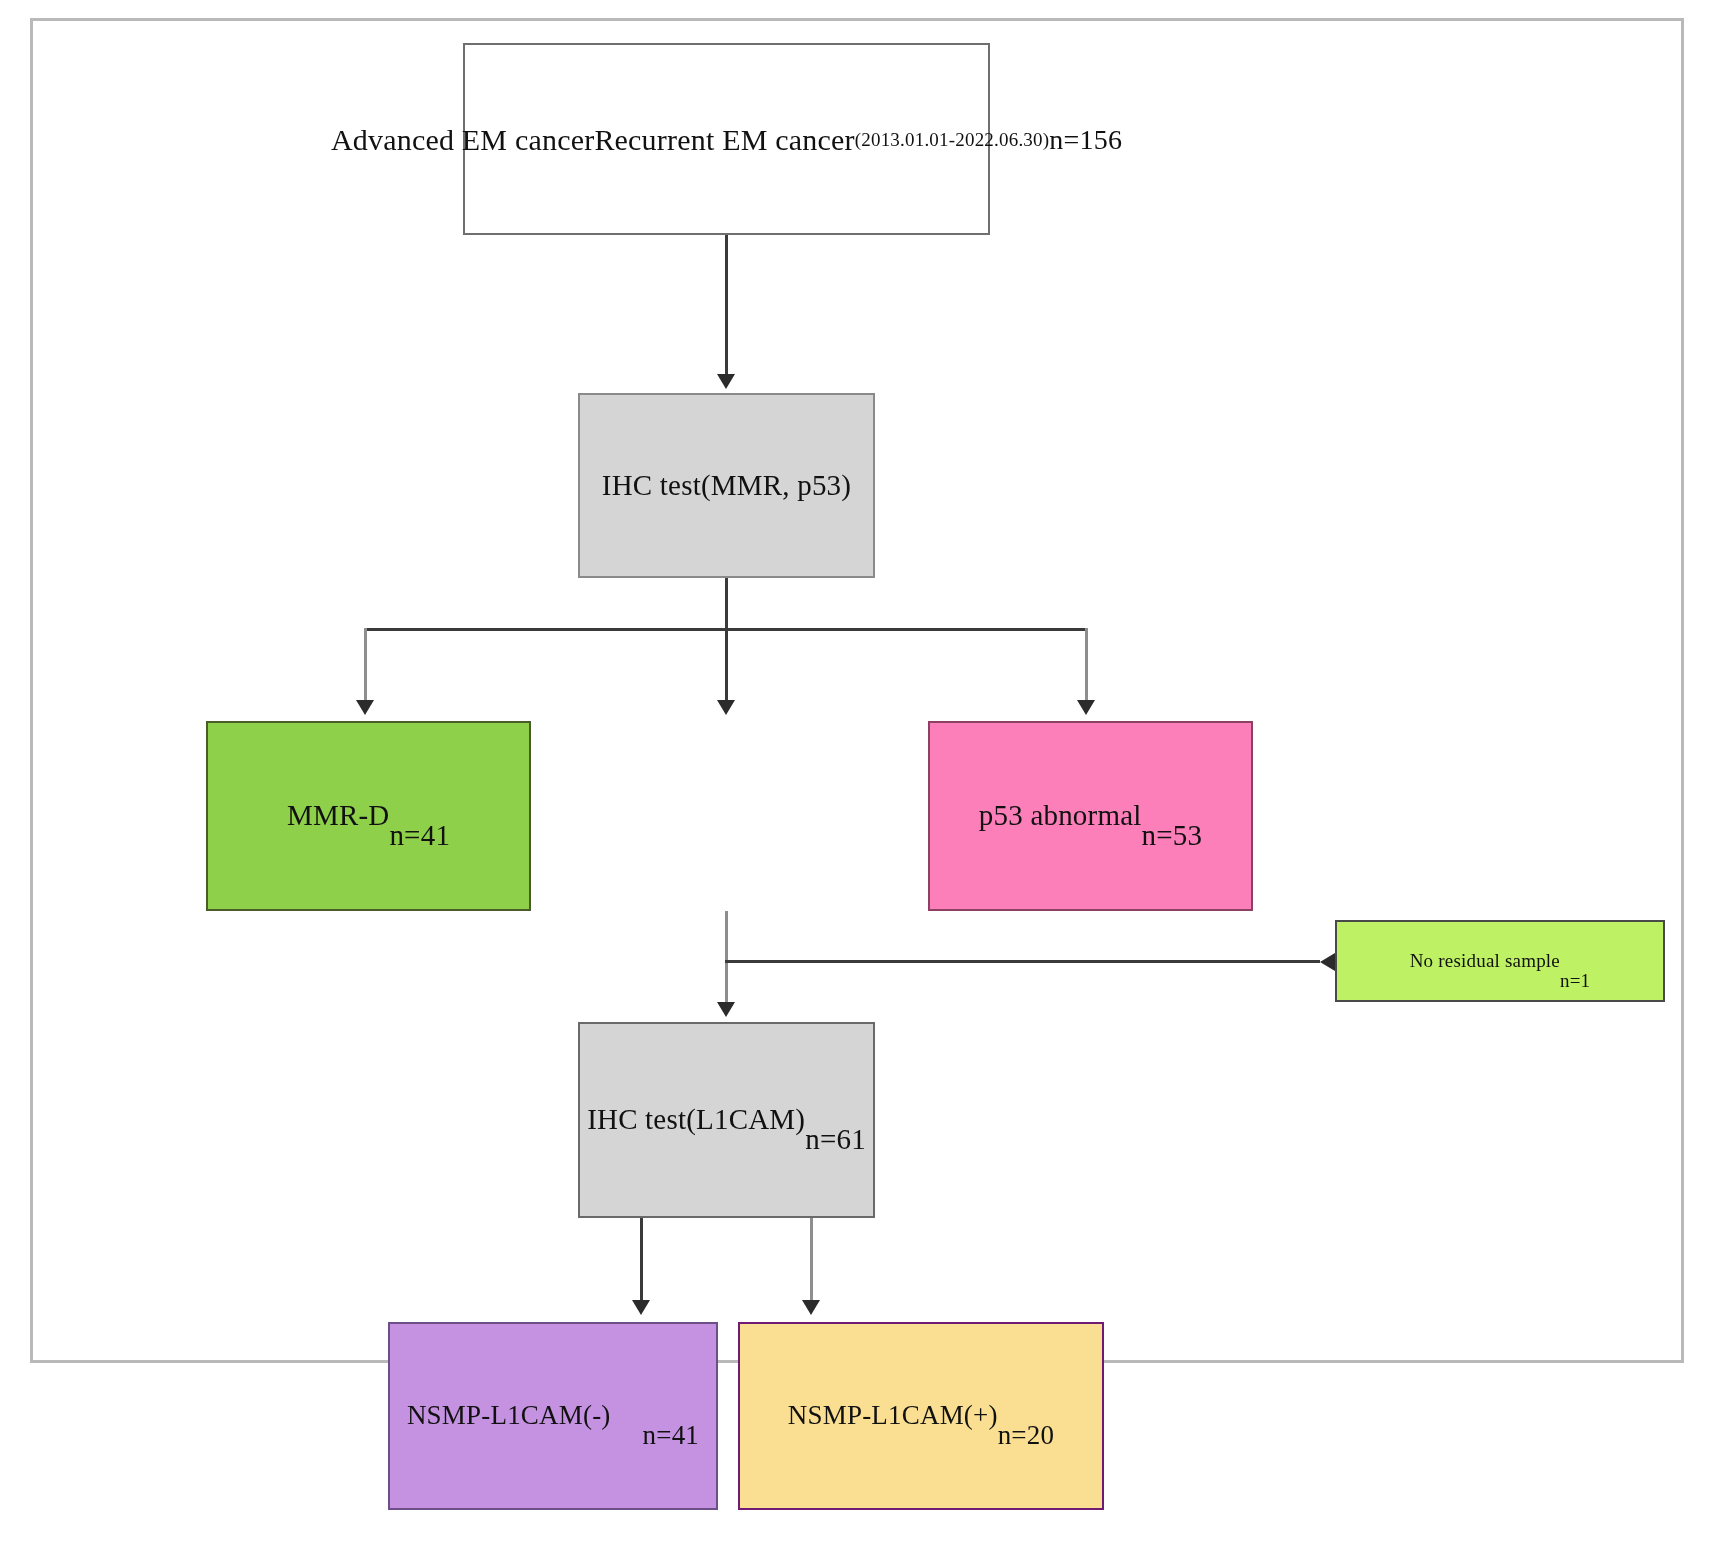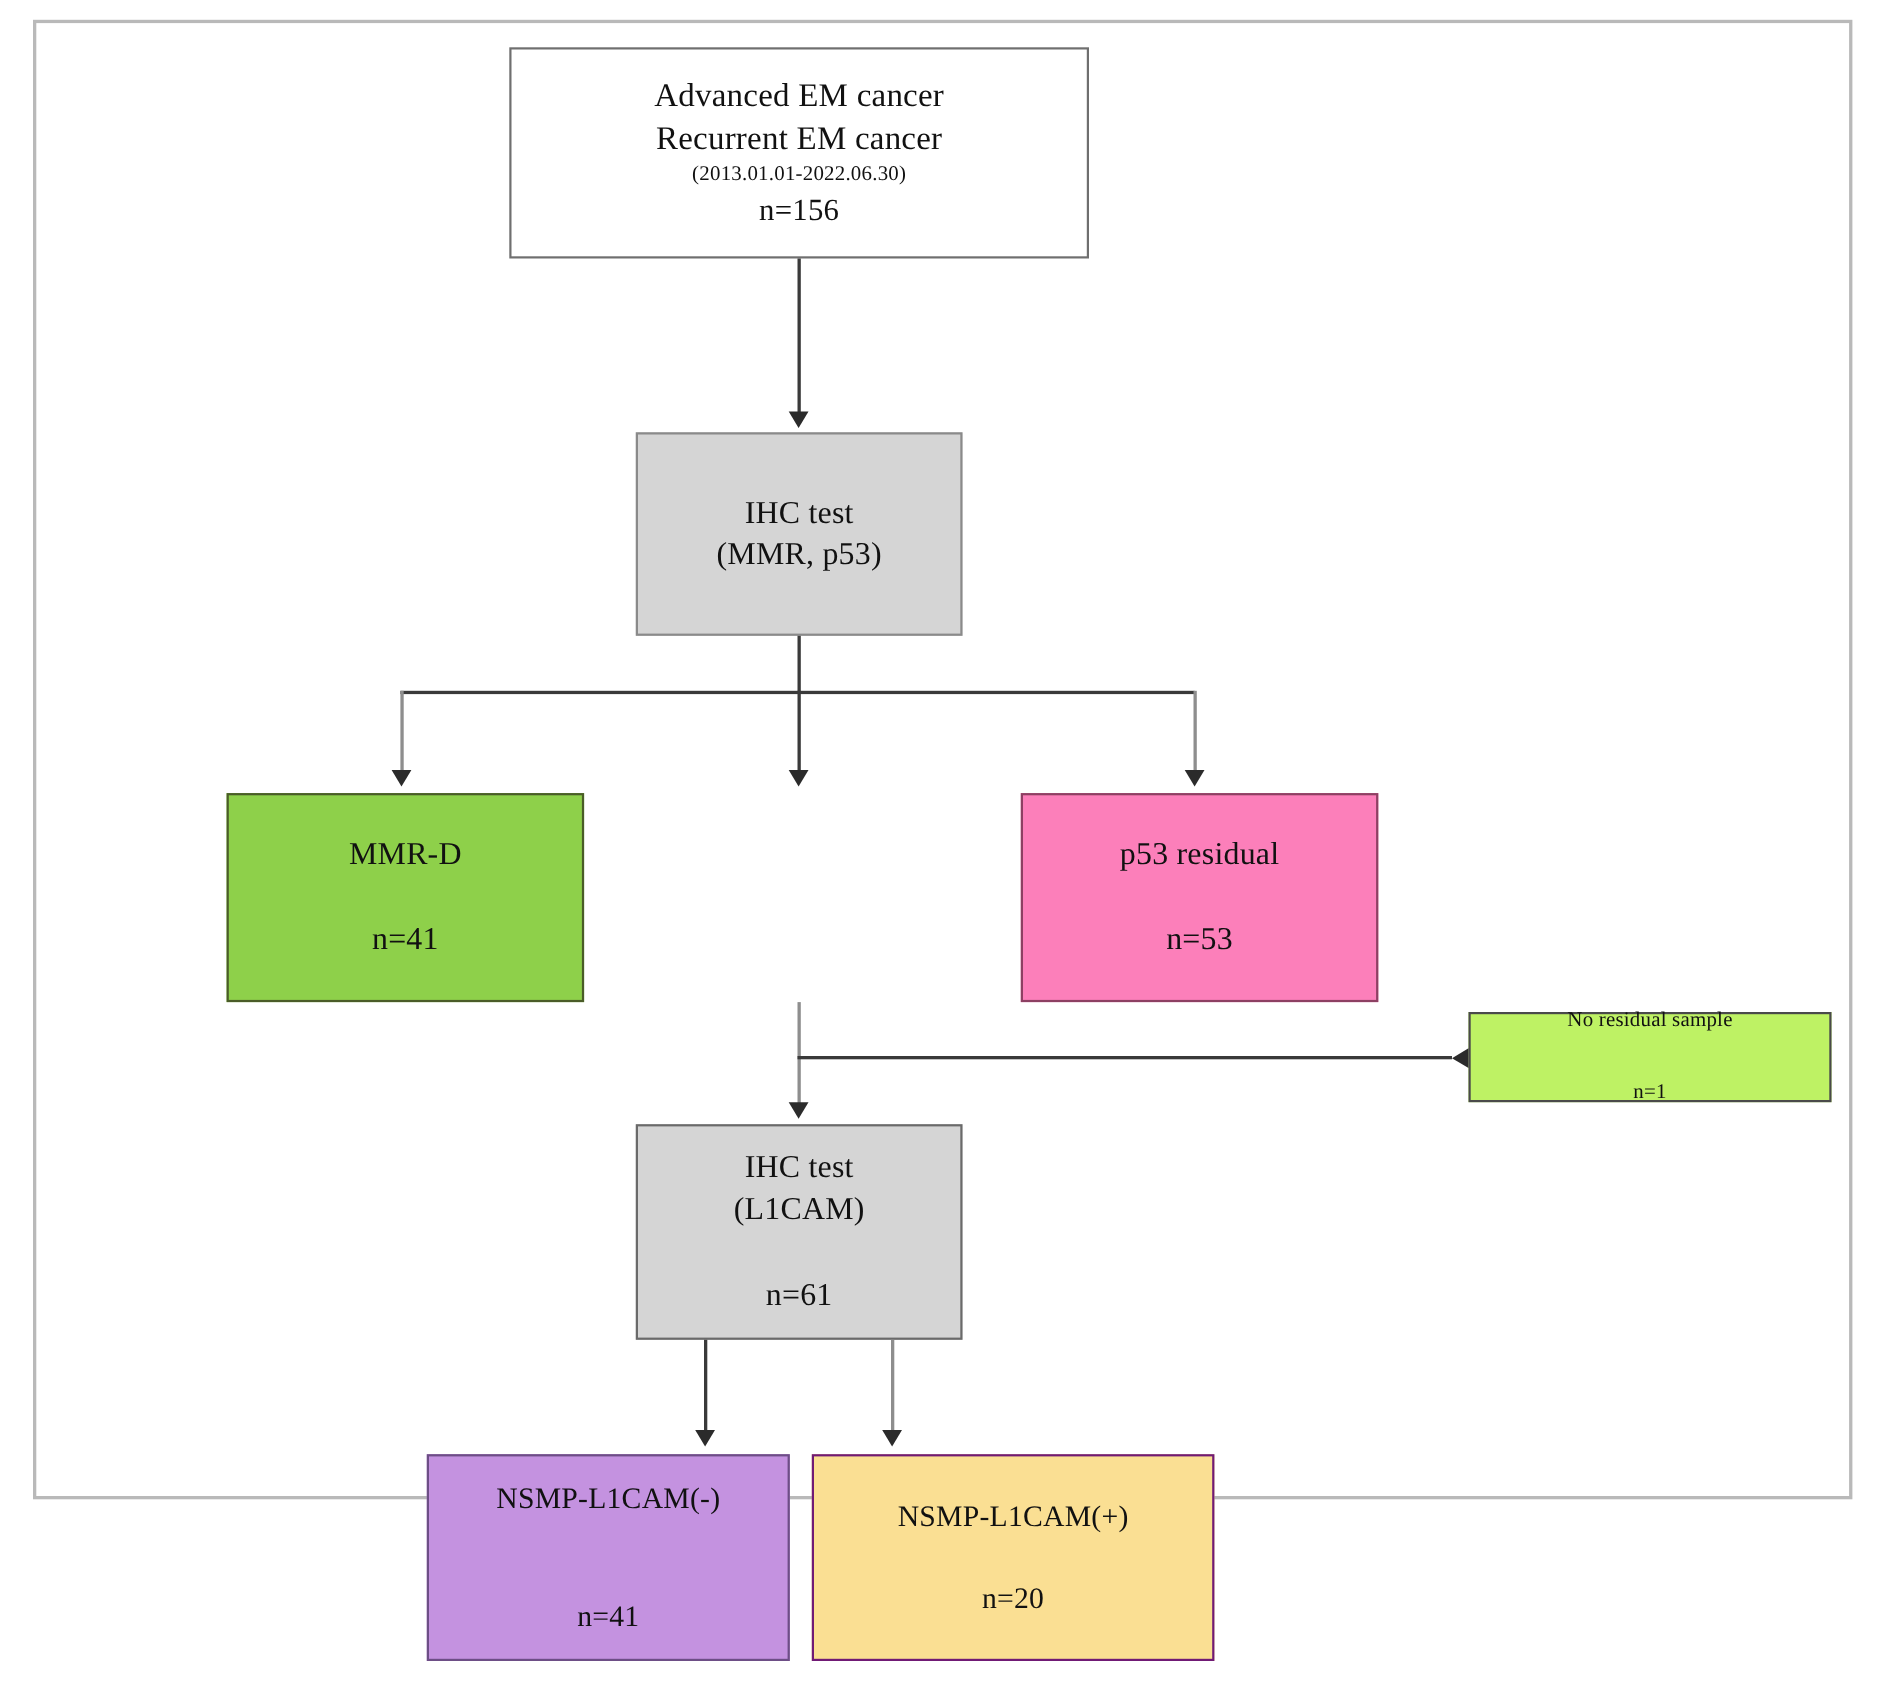--- a/index.html
+++ b/index.html
@@ -23,21 +23,20 @@
     width: 1654px;
     height: 1345px;
     border: 3px solid #b9b9b9;
     box-sizing: border-box;
   }
 
   .node {
     position: absolute;
     box-sizing: border-box;
     display: flex;
-    flex-direction: column;
     align-items: center;
     justify-content: center;
     text-align: center;
     color: #111111;
     line-height: 1.30;
     letter-spacing: 0.2px;
   }
   .node .ttl {
     display: block;
     white-space: nowrap;
@@ -163,21 +162,21 @@
     <span class="sub">(MMR, p53)</span>
   </div>
 
   <div class="node" id="node-mmrd">
     <span class="ttl">MMR-D</span>
     <span class="cnt">n=41</span>
   </div>
 
 
   <div class="node" id="node-p53">
-    <span class="ttl">p53 residual</span>
+    <span class="ttl">p53 abnormal</span>
     <span class="cnt">n=53</span>
   </div>
 
   <div class="node" id="node-noresidual">
     <span class="ttl">No residual sample</span>
     <span class="cnt">n=1</span>
   </div>
 
   <div class="node" id="node-ihc2">
     <span class="ttl">IHC  test</span>

